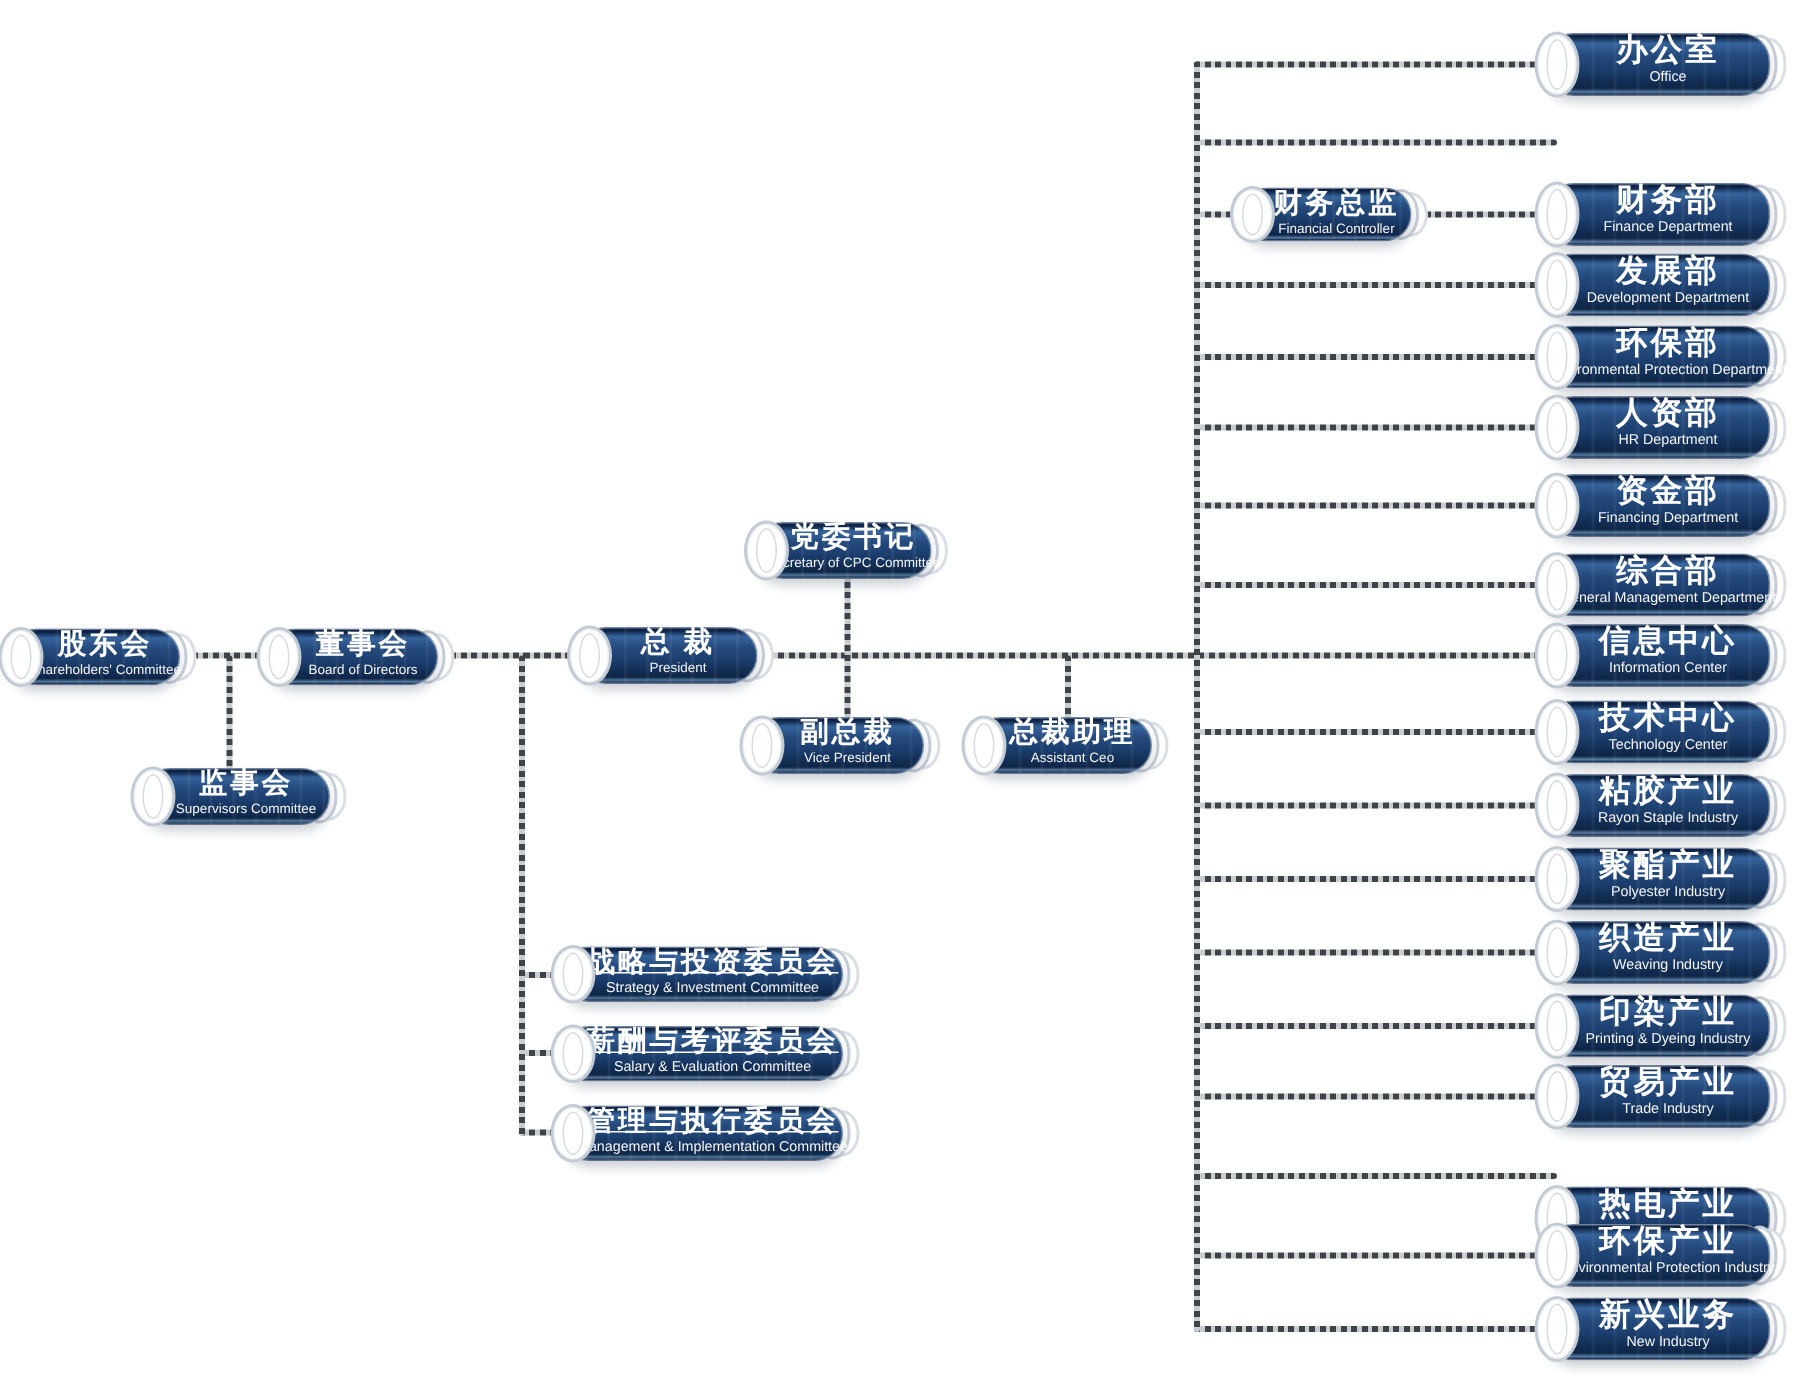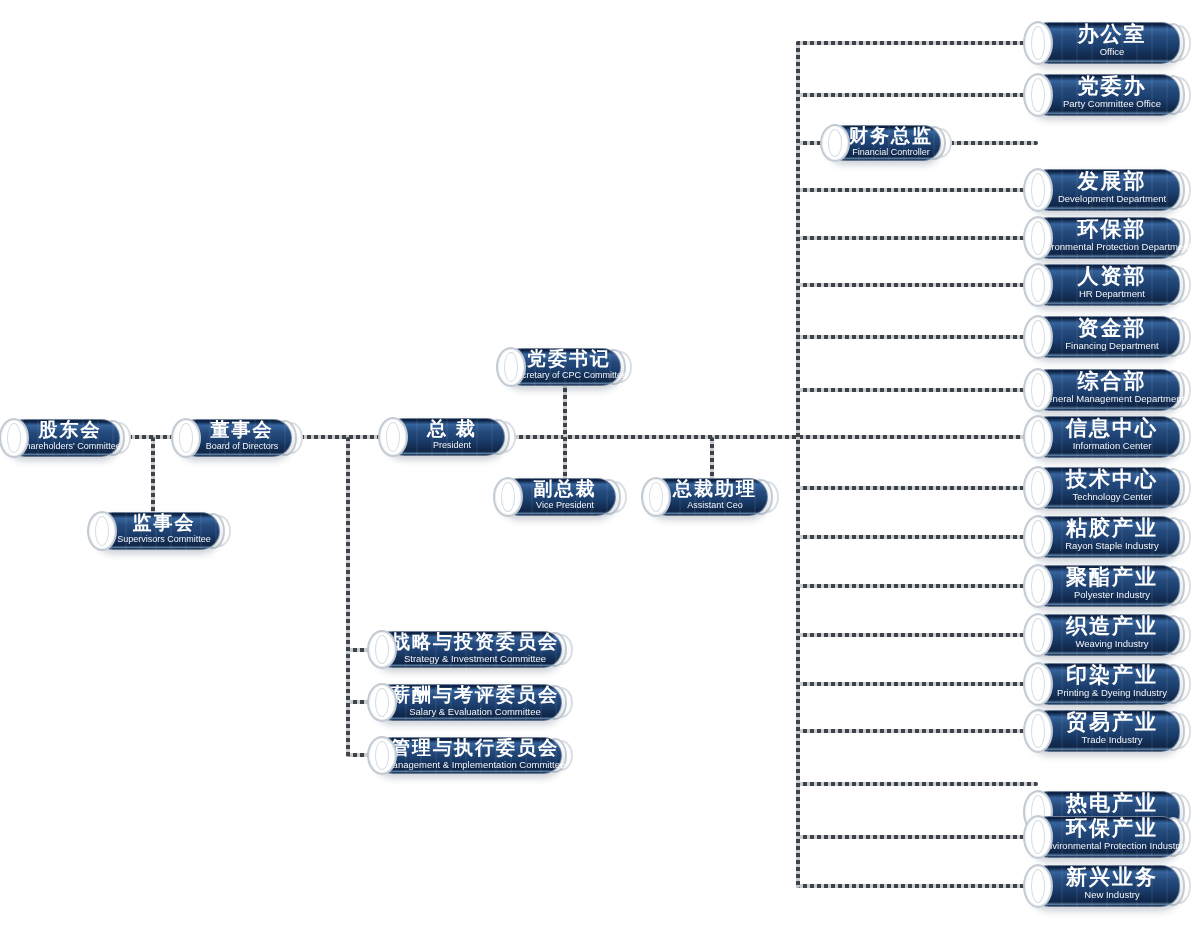--- a/index.html
+++ b/index.html
@@ -45,21 +45,21 @@
   }
   .capR{position:absolute;border-radius:50%;background:var(--cap-white,#fff);box-sizing:border-box;}
   .capR.c1{right:-5px;top:1px;bottom:1px;width:24px;border:2px solid #c8cfd7;z-index:1;}
   .capR.c2{right:-11px;top:3px;bottom:3px;width:24px;border:2px solid #d9dfe5;z-index:0;}
   .zh{font-weight:bold;letter-spacing:2px;white-space:nowrap;}
   .en{font-size:9px;letter-spacing:0;white-space:nowrap;opacity:.95;margin-top:1px;}
   .node.dept .zh{font-size:21px;}
   .node.dept .en{font-size:9.5px;}
   .node.exec .zh{font-size:19px;}
   .node.exec .en{font-size:9px;}
-  .node.committee .zh{font-size:19px;}
+  .node.committee .zh{font-size:19px;text-decoration:underline;}
   .node.committee .en{font-size:9.5px;}
 </style>
 </head>
 <body>
 
 <div id="stage">
     <div class="hline" style="left: 128px; width: 52px; top: 435px;"></div>
     <div class="hline" style="left: 300px; width: 87px; top: 435px;"></div>
     <div class="hline" style="left: 505px; width: 533px; top: 435px;"></div>
     <div class="hline" style="left: 796px; width: 242px; top: 41px;"></div>
@@ -188,26 +188,26 @@
     </div>
     <div class="node dept" style="left: 1030px; top: 22px; width: 150px; height: 42px;">
       <span class="capR c2"></span>
       <span class="capR c1"></span>
       <div class="pill">
         <div class="zh">办公室</div>
         <div class="en">Office</div>
       </div>
       <span class="capL"></span>
     </div>
-    <div class="node dept" style="left: 1030px; top: 74px; width: 150px; height: 42px;">
-      <span class="capR c2"></span>
-      <span class="capR c1"></span>
-      <div class="pill">
-        <div class="zh">党委办</div>
-        <div class="en">Party Committee Office</div>
+    <div class="node dept" style="left: 1030px; top: 122px; width: 150px; height: 42px;">
+      <span class="capR c2"></span>
+      <span class="capR c1"></span>
+      <div class="pill">
+        <div class="zh">财务部</div>
+        <div class="en">Finance Department</div>
       </div>
       <span class="capL"></span>
     </div>
     <div class="node dept" style="left: 1030px; top: 169px; width: 150px; height: 42px;">
       <span class="capR c2"></span>
       <span class="capR c1"></span>
       <div class="pill">
         <div class="zh">发展部</div>
         <div class="en">Development Department</div>
       </div>

